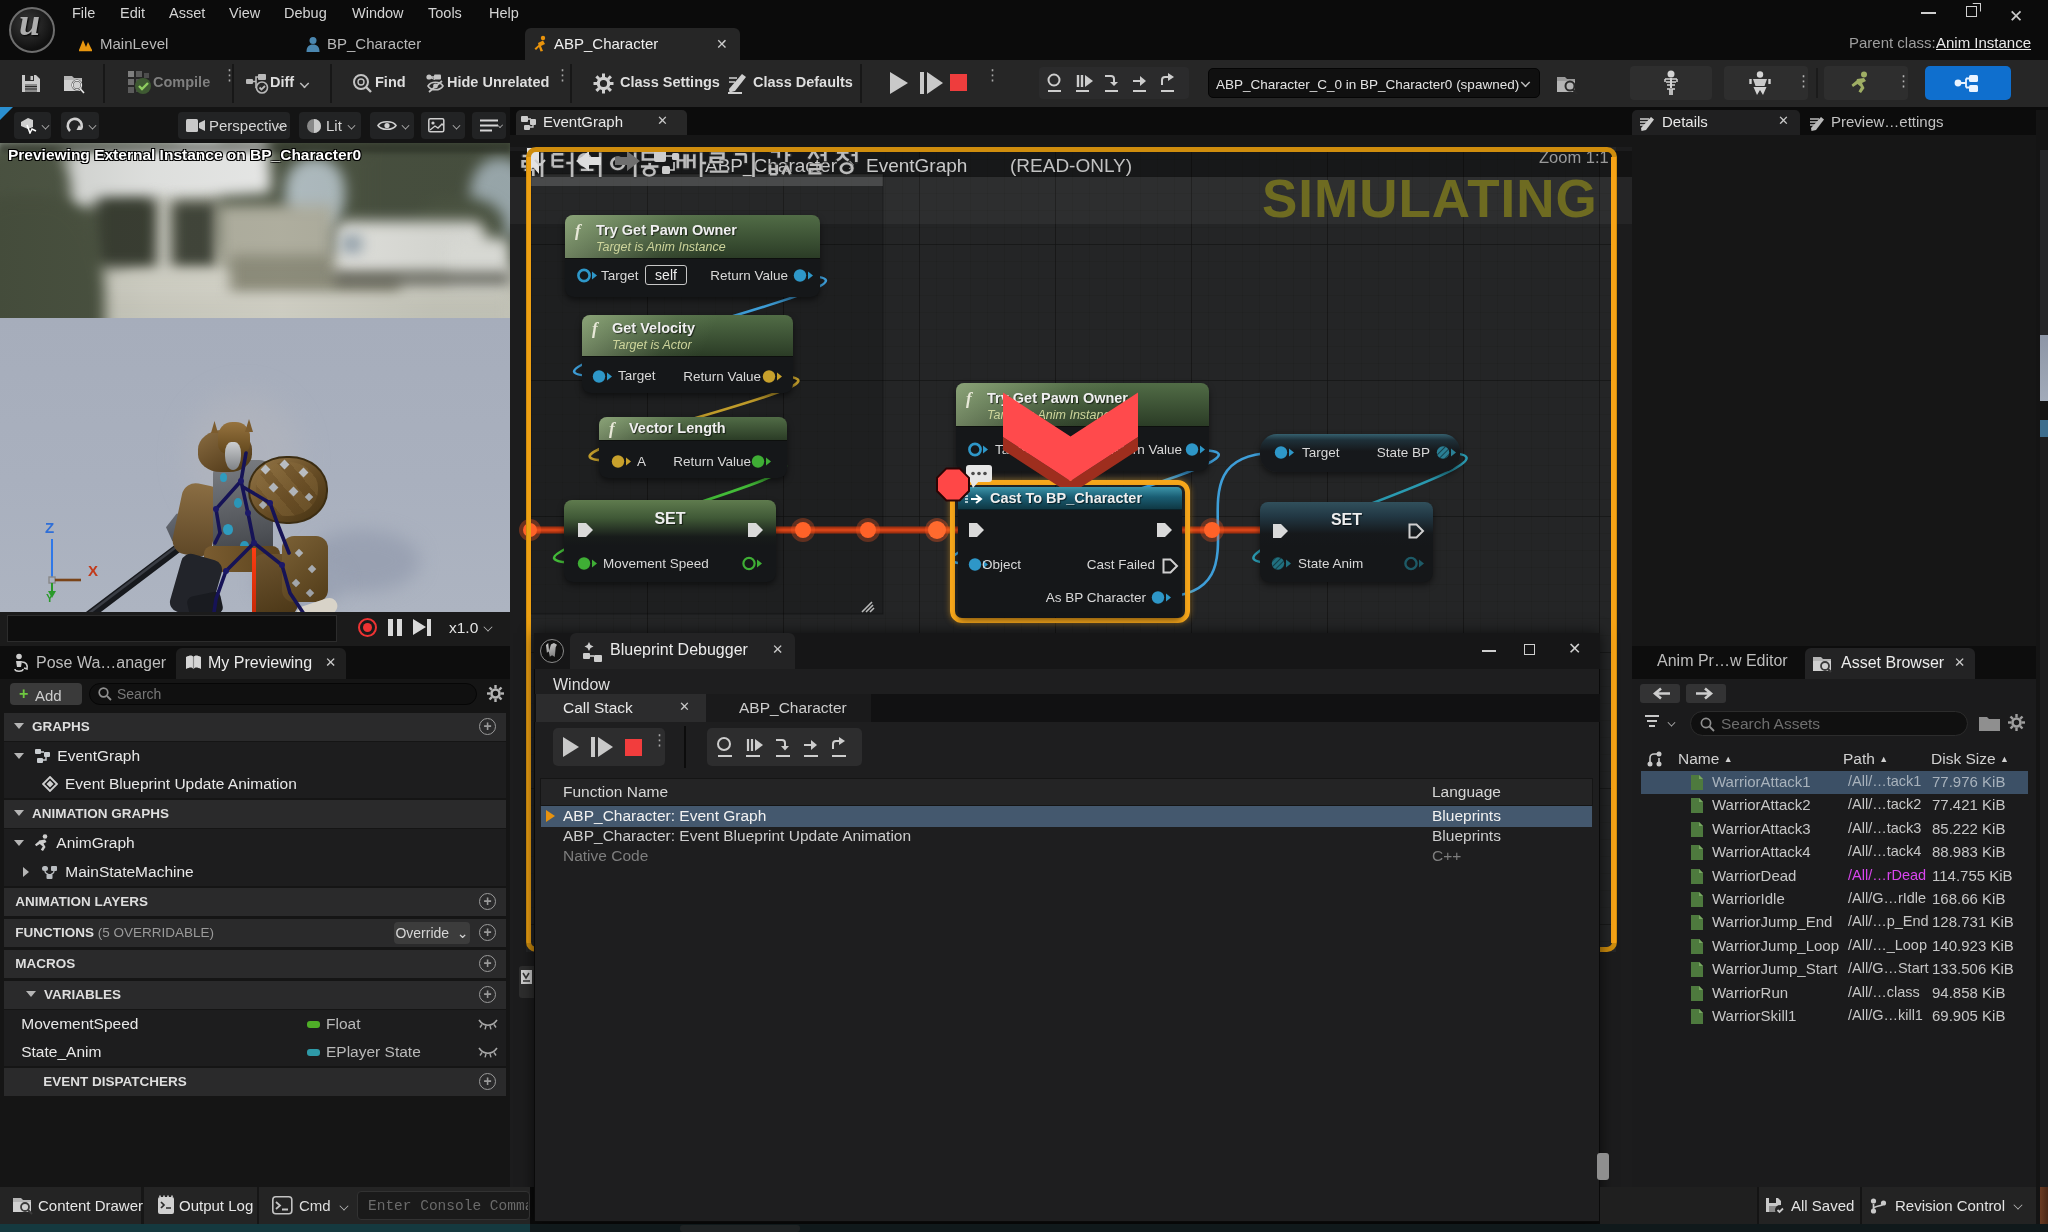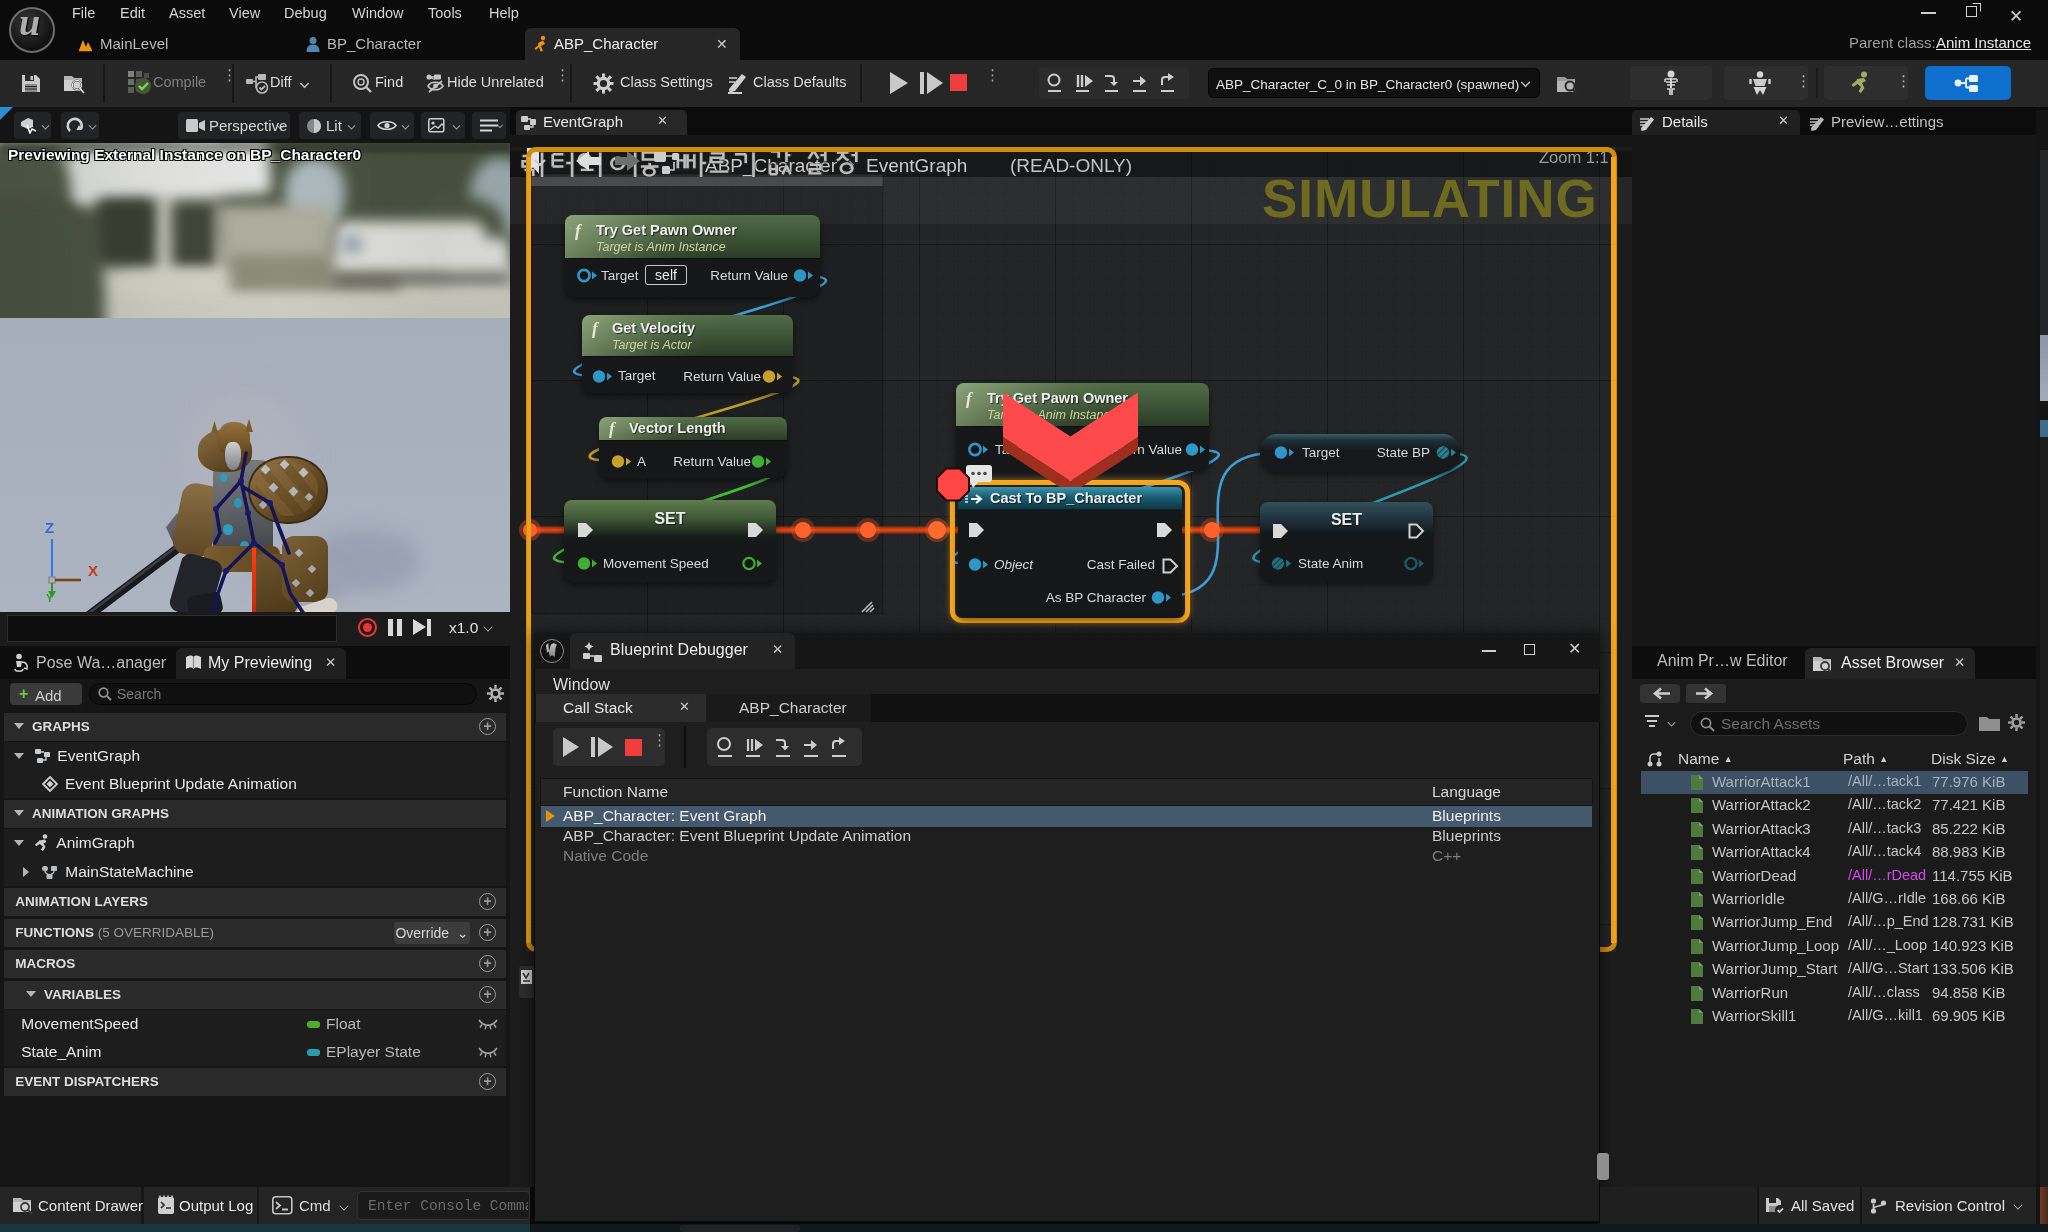--- a/index.html
+++ b/index.html
@@ -9,21 +9,21 @@
 #menubar{left:0;top:0;width:2048px;height:60px;background:#0b0b0b;}
 #logo{left:9px;top:7px;width:46px;height:46px;border-radius:50%;background:radial-gradient(circle at 40% 35%,#3a3a3a,#101010 70%);border:2px solid #6e6e6e;}
 #logo:after{content:"u";position:absolute;left:8px;top:-9px;width:30px;height:46px;font-family:"Liberation Serif",serif;font-style:italic;font-weight:bold;font-size:38px;color:#aeaeae;text-shadow:1px 1px 2px #000;}
 .menu{top:5px;height:20px;font-size:14.5px;color:#d4d4d4;}
 .dtab{top:28px;height:32px;font-size:15px;color:#b9b9b9;}
 #abptab{left:525px;top:28px;width:215px;height:32px;background:#262626;border-radius:6px 6px 0 0;}
 .wbtn{top:6px;color:#c9c9c9;font-size:15px;}
 
 #toolbar{left:0;top:60px;width:2048px;height:47px;background:#262626;}
 .tsep{top:64px;width:2px;height:39px;background:#171717;}
-.tbtxt{top:74px;font-size:14.5px;color:#dedede;}
+.tbtxt{top:74px;font-size:14.5px;color:#dedede;font-weight:bold;}
 .pillbtn{background:#2e2e2e;border-radius:4px;}
 
 #vptools{left:0;top:107px;width:510px;height:36px;background:#141414;}
 .vbtn{top:112px;height:27px;background:#222324;border-radius:4px;color:#d6d6d6;font-size:15px;line-height:27px;text-align:center;}
 #photo{left:0;top:143px;width:510px;height:175px;background:#c9c9bd;overflow:hidden;}
 #photo div{position:absolute;filter:blur(7px) saturate(.78);}
 #view3d{left:0;top:318px;width:510px;height:294px;background:linear-gradient(180deg,#a6adbb 0%,#a9b0be 55%,#adb4c1 100%);overflow:hidden;}
 #prevtxt{left:8px;top:146px;font-size:15.5px;font-weight:bold;color:#fff;text-shadow:1px 1px 0 #000,-1px 1px 0 #000,1px -1px 0 #000,-1px -1px 0 #000;}
 #recbar{left:0;top:612px;width:510px;height:34px;background:#1b1b1b;}
 #timeline{left:7px;top:615px;width:330px;height:27px;background:#0e0e0e;border:1px solid #2c2c2c;}
@@ -527,21 +527,21 @@
       <path d="M1 2 C6 9 14 9 19 2" fill="none" stroke="#a8a8a8" stroke-width="1.6"></path>
       <path d="M4 6.5 l-2 3 M8 8 l-1 3.4 M12 8 l1 3.4 M16 6.5 l2 3" stroke="#a8a8a8" stroke-width="1.4"></path>
     </svg></div>
 <div class="abs secrow" style="top:1038px;height:28px;line-height:28px;">&nbsp;&nbsp;&nbsp;&nbsp;State_Anim
 <span style="position:absolute;left:303px;top:11px;width:13px;height:7px;background:#2e9aa8;border-radius:3px;"></span>
 <span style="position:absolute;left:322px;color:#b9b9b9;">EPlayer State</span>
 <svg style="position:absolute;right:8px;top:8px;" width="20" height="12">
       <path d="M1 2 C6 9 14 9 19 2" fill="none" stroke="#a8a8a8" stroke-width="1.6"></path>
       <path d="M4 6.5 l-2 3 M8 8 l-1 3.4 M12 8 l1 3.4 M16 6.5 l2 3" stroke="#a8a8a8" stroke-width="1.4"></path>
     </svg></div>
-<div class="abs sechdr" style="top:1068px;">&nbsp;&nbsp;&nbsp;EVENT DISPATCHERS<span class="plus">+</span></div>
+<div class="abs sechdr" style="top:1068px;padding-left:28px;">&nbsp;&nbsp;&nbsp;EVENT DISPATCHERS<span class="plus">+</span></div>
 <div class="abs" id="graph"></div>
 <svg class="abs" style="left:510px;top:110px;" width="1122" height="1077">
 <defs>
 <pattern id="gridmin" width="17" height="17" patternUnits="userSpaceOnUse" x="2" y="-1">
 <path d="M17 0 V17 M0 17 H17" stroke="rgba(0,0,0,0.13)" stroke-width="1" fill="none"></path>
       </pattern>
 <pattern id="gridmaj" width="136" height="136" patternUnits="userSpaceOnUse" x="2" y="-1">
 <path d="M136 0 V136 M0 136 H136" stroke="rgba(0,0,0,0.38)" stroke-width="1.6" fill="none"></path>
       </pattern>
 <pattern id="hatch" width="4" height="4" patternUnits="userSpaceOnUse" patternTransform="rotate(45)">
@@ -694,21 +694,21 @@
 <svg class="abs" style="left:10px;top:35px;" width="17" height="16">
       <path d="M1 1 h8 l7 7 l-7 7 h-8 Z" fill="#d9d9d9"></path>
     </svg>
 <svg class="abs" style="left:198px;top:35px;" width="17" height="16">
       <path d="M1 1 h8 l7 7 l-7 7 h-8 Z" fill="#d9d9d9"></path>
     </svg>
 <svg class="abs" style="left:10px;top:70px;" width="22" height="15">
       <circle cx="7" cy="7.5" r="6.2" fill="#2e97c8"></circle>
       <path d="M15 3.5 l5 4 l-5 4 Z" fill="#2e97c8"></path>
     </svg>
-<div class="abs pintxt" style="left:36px;top:70px;font-style:italic;">Object</div>
+<div class="abs pintxt" style="left:24px;top:70px;">Object</div>
 <div class="abs pintxt" style="right:27px;top:70px;">Cast Failed</div>
 <svg class="abs" style="left:204px;top:71px;" width="17" height="16">
       <path d="M1.5 1.5 h7 l6.5 6.5 l-6.5 6.5 h-7 Z" fill="none" stroke="#cfcfcf" stroke-width="2"></path>
     </svg>
 <svg class="abs" style="left:192px;top:103px;" width="22" height="15">
       <circle cx="8" cy="7.5" r="6.2" fill="#2e97c8"></circle>
       <path d="M16 3.5 l5 4 l-5 4 Z" fill="#2e97c8"></path>
     </svg>
 <div class="abs pintxt" style="right:36px;top:103px;">As BP Character</div>
 </div>

